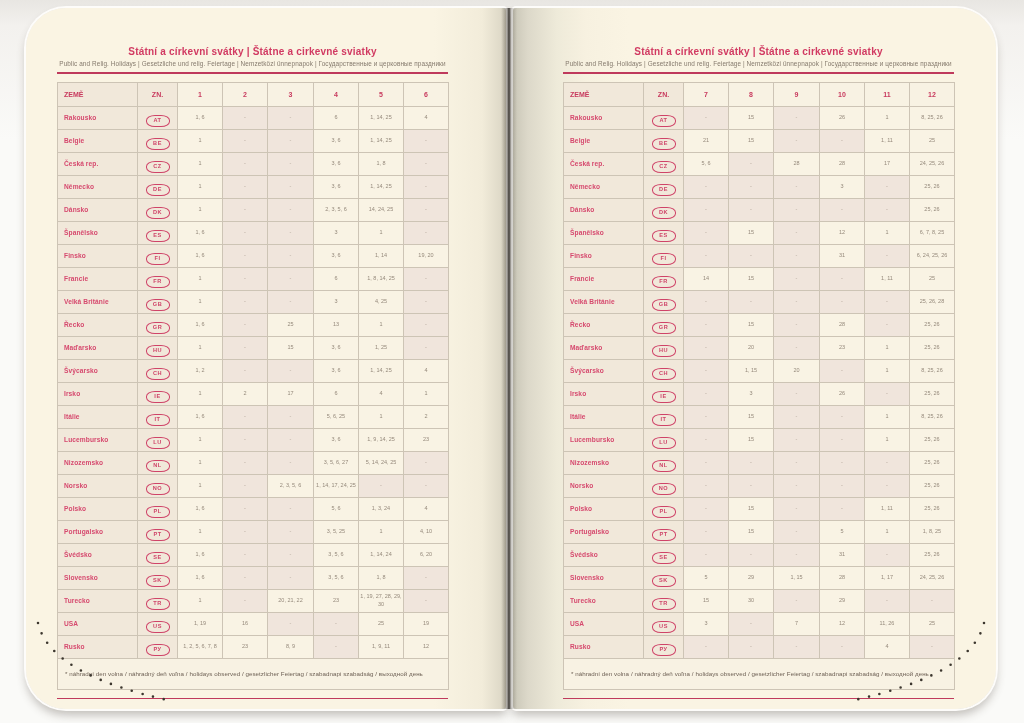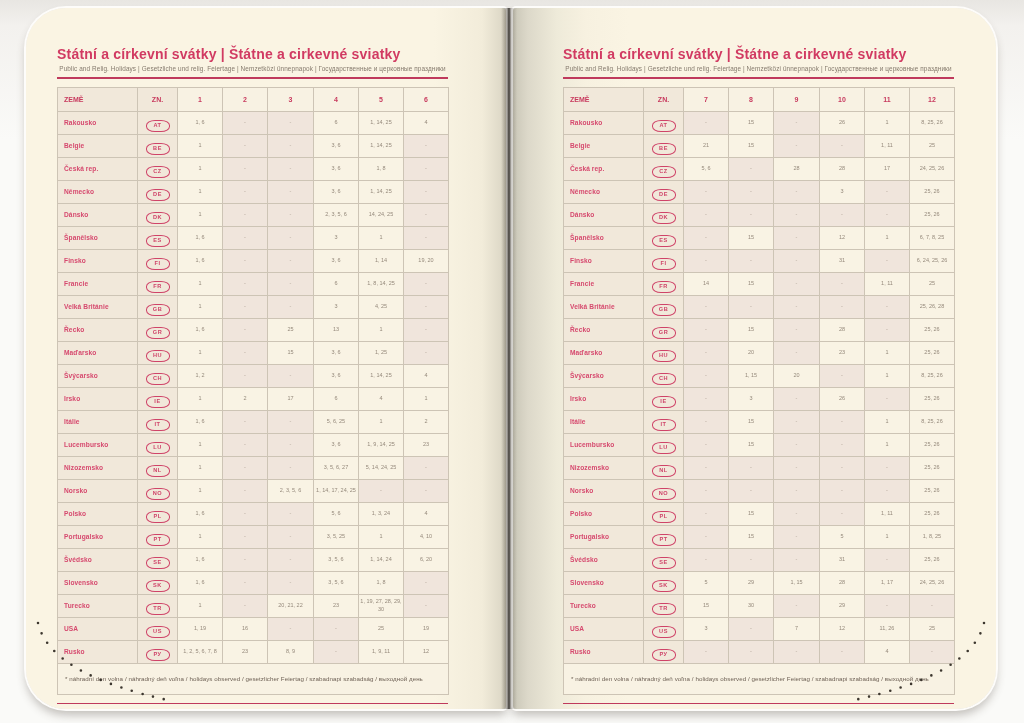--- a/index.html
+++ b/index.html
@@ -22,21 +22,21 @@
     background:linear-gradient(90deg,#c9c6b7 0%,#dcd8c9 3%,#eeead9 9%,#f7f1e0 15%,#faf4e3 24%);
   }
   .spine{
     position:absolute;top:8px;left:501px;width:16px;height:701px;z-index:3;
     background:linear-gradient(90deg,rgba(70,64,54,0) 0%,rgba(70,64,54,.45) 38%,rgba(35,31,26,.85) 50%,rgba(70,64,54,.30) 62%,rgba(70,64,54,0) 100%);
   }
   .content{position:absolute;top:38px;width:391px;}
   .content-l{left:31px;}
   .content-r{left:50px;}
   .title{
-    margin:0 0 3px;font-size:14px;font-weight:bold;
+    margin:0 0 3px;text-align:center;font-size:10px;font-weight:bold;
     color:#d13a62;letter-spacing:.2px;
   }
   .subtitle{
     margin:0 0 5px;text-align:center;font-size:6.4px;color:#857a6d;letter-spacing:.1px;
   }
   .rule{height:1.6px;background:#bf3a5c;margin-bottom:8px;}
   table.holidays{
     width:391px;border-collapse:collapse;table-layout:fixed;
     border:1px solid #c3baac;background:#f8f2e3;
   }

